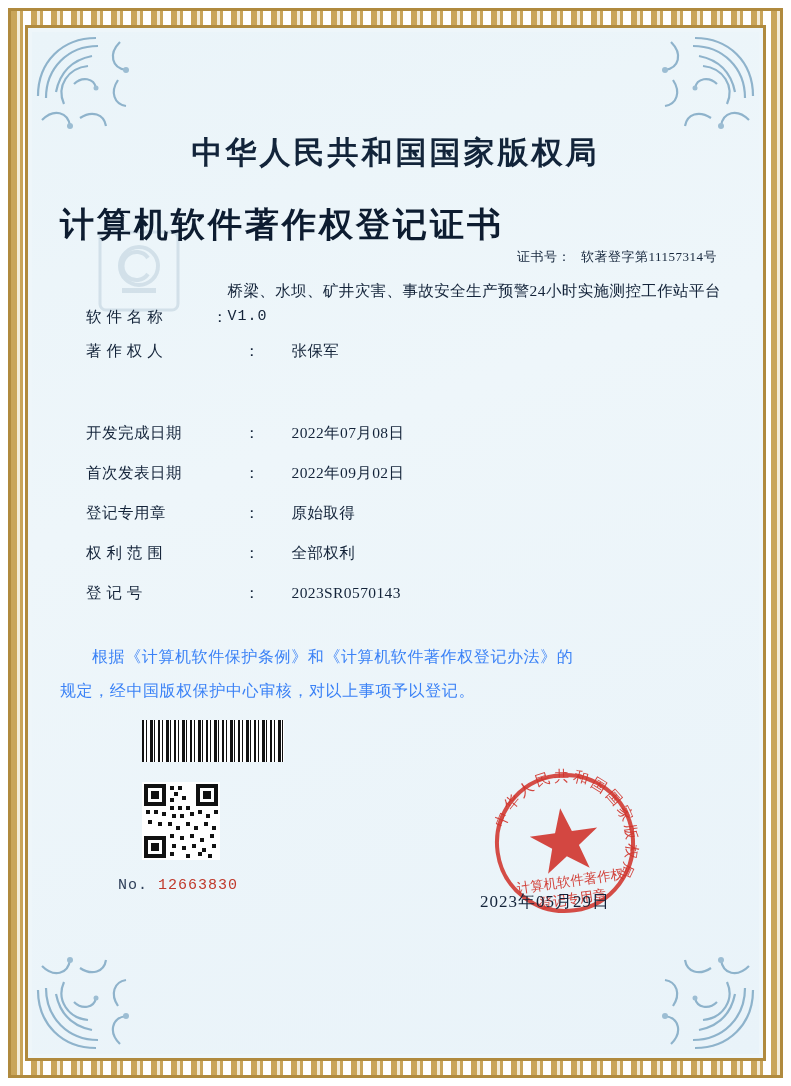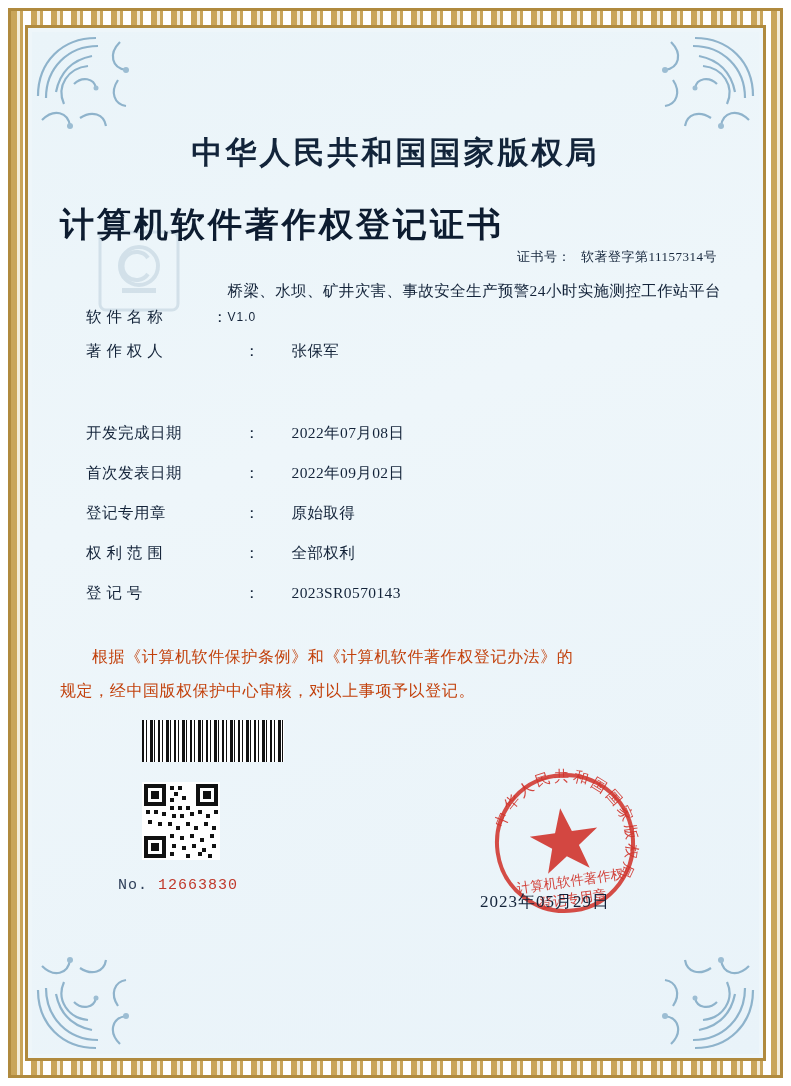--- a/index.html
+++ b/index.html
@@ -142,34 +142,34 @@
   .field-colon {
     flex: 0 0 14px;
     text-align: left;
   }
   .field-value {
     flex: 1 1 auto;
     letter-spacing: 0.4px;
   }
   .field-value .ver {
     display: block;
-    font-family: Liberation Sans, sans-serif;
-    font-size: 12px;
+    font-family: Liberation Mono, monospace;
+    font-size: 15px;
     letter-spacing: 1px;
   }
 
   .gap-block { height: 42px; }
 
   .field-row.compact { margin-bottom: 14px; gap: 32px; }
 
   .paragraph {
     margin-top: 34px;
     font-size: 16px;
     line-height: 34px;
-    color: #c2410c;
+    color: #3b82f6;
     letter-spacing: 0.6px;
   }
   .paragraph p { margin: 0; }
   .paragraph .indent { text-indent: 32px; }
 
   
   .bottom {
     position: absolute;
     left: 0;
     right: 0;

